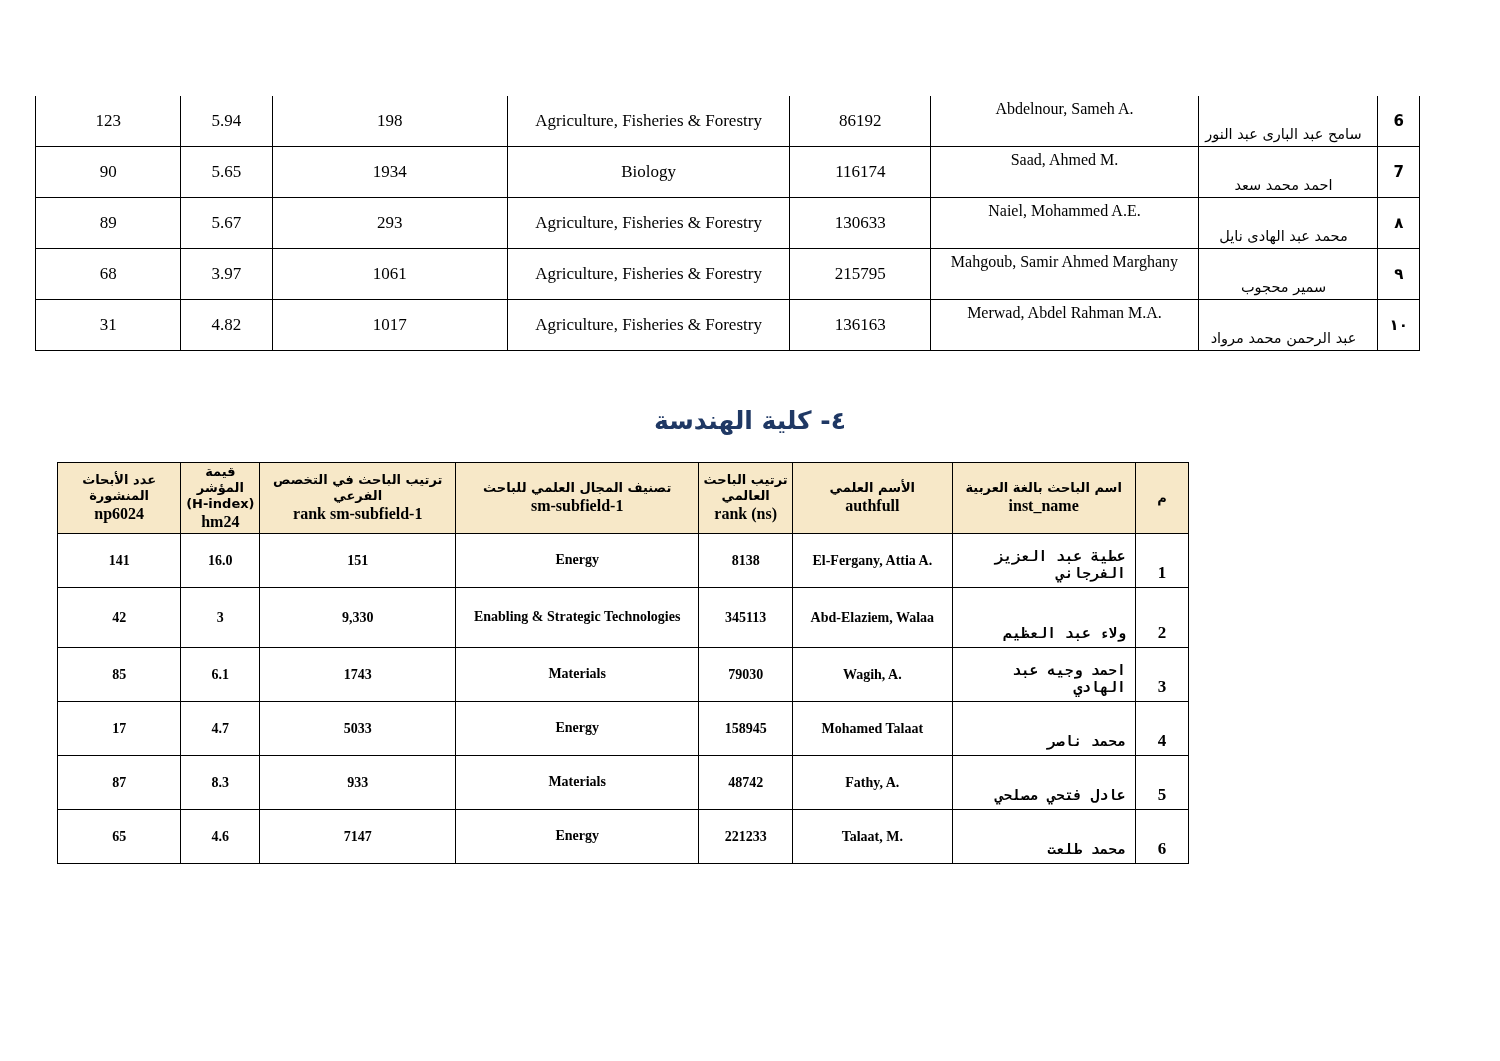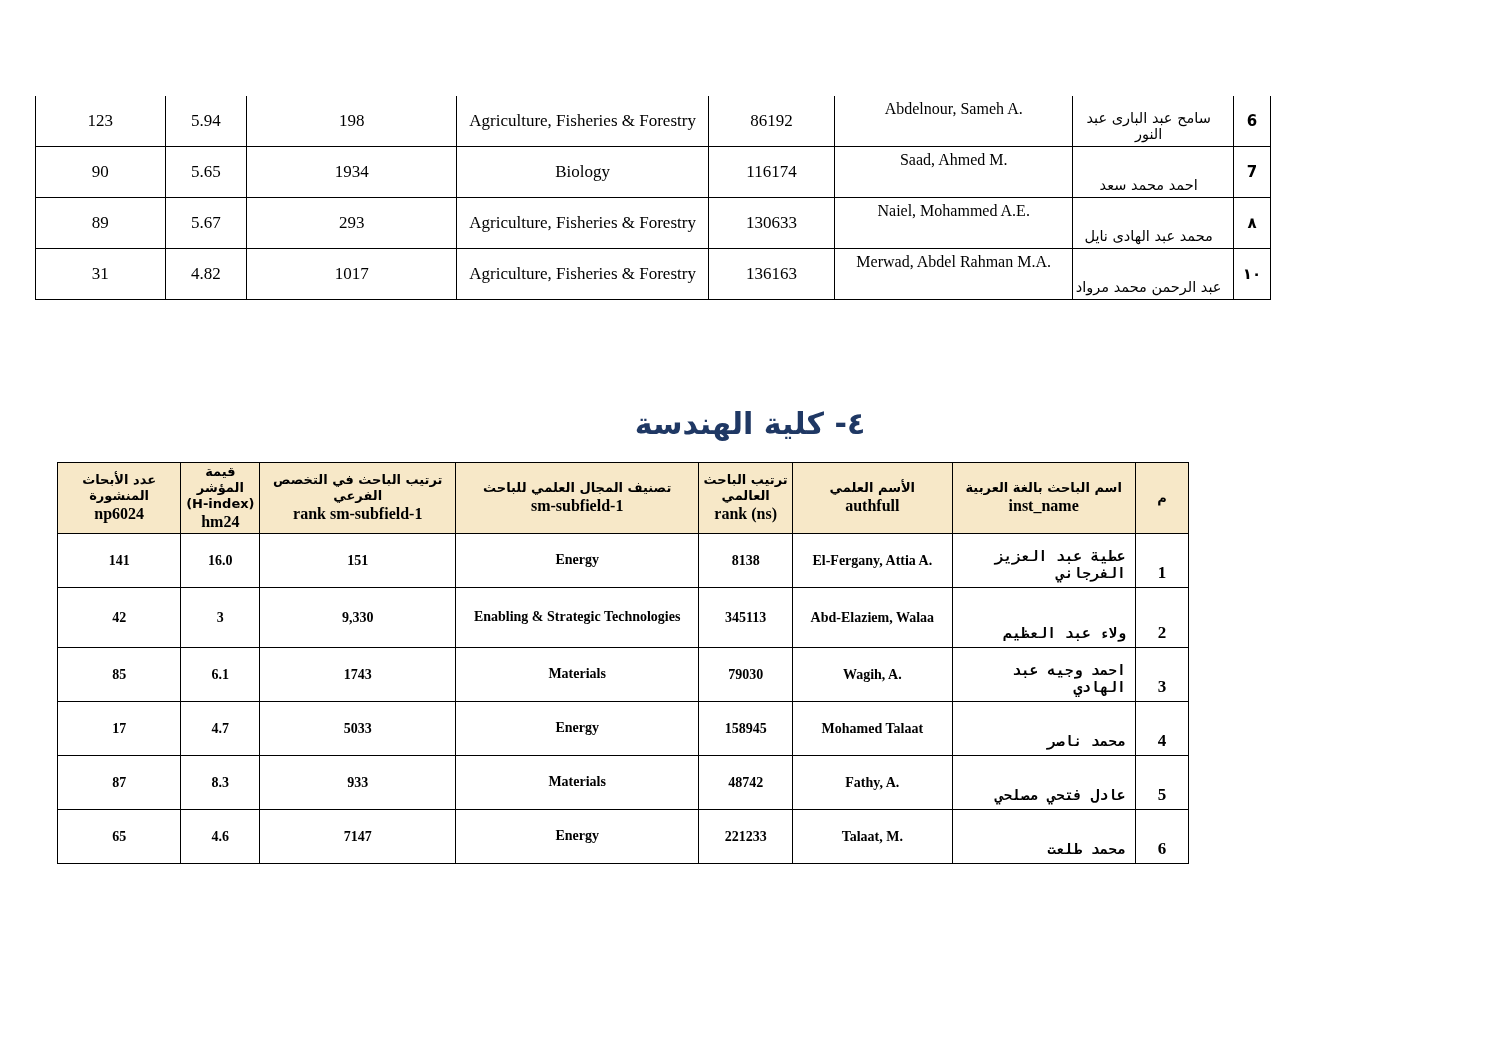--- a/index.html
+++ b/index.html
@@ -14,21 +14,21 @@
     font-family: "Liberation Serif", "DejaVu Serif", serif;
     color: #000000;
     overflow: hidden;
   }
 
   
   .tbl1-wrap {
     position: absolute;
     left: 35px;
     top: 96px;
-    width: 1236px;
+    width: 1385px;
   }
   table.doc-table {
     border-collapse: collapse;
     table-layout: fixed;
     width: 100%;
   }
   table.doc-table td,
   table.doc-table th {
     border: 1px solid #000000;
     padding: 0;
@@ -68,21 +68,21 @@
 
   
   .section-title {
     position: absolute;
     left: 0;
     top: 406px;
     width: 1500px;
     text-align: center;
     font-family: "DejaVu Sans", "Liberation Sans", sans-serif;
     font-weight: bold;
-    font-size: 30px;
+    font-size: 25px;
     color: #1F3864;
     direction: rtl;
     letter-spacing: 0px;
   }
 
   
   .tbl2-wrap {
     position: absolute;
     left: 57px;
     top: 462px;
@@ -175,20 +175,30 @@
         <td>89</td>
         <td>5.67</td>
         <td>293</td>
         <td>Agriculture, Fisheries &amp; Forestry</td>
         <td>130633</td>
         <td class="authfull">Naiel, Mohammed A.E.</td>
         <td class="arabic-name">محمد عبد الهادى نايل</td>
         <td class="idx">٨</td>
       </tr>
       <tr>
+        <td>68</td>
+        <td>3.97</td>
+        <td>1061</td>
+        <td>Agriculture, Fisheries &amp; Forestry</td>
+        <td>215795</td>
+        <td class="authfull">Mahgoub, Samir Ahmed Marghany</td>
+        <td class="arabic-name">سمير محجوب</td>
+        <td class="idx">٩</td>
+      </tr>
+      <tr>
         <td>31</td>
         <td>4.82</td>
         <td>1017</td>
         <td>Agriculture, Fisheries &amp; Forestry</td>
         <td>136163</td>
         <td class="authfull">Merwad, Abdel Rahman M.A.</td>
         <td class="arabic-name">عبد الرحمن محمد مرواد</td>
         <td class="idx">١٠</td>
       </tr>
     </tbody>

